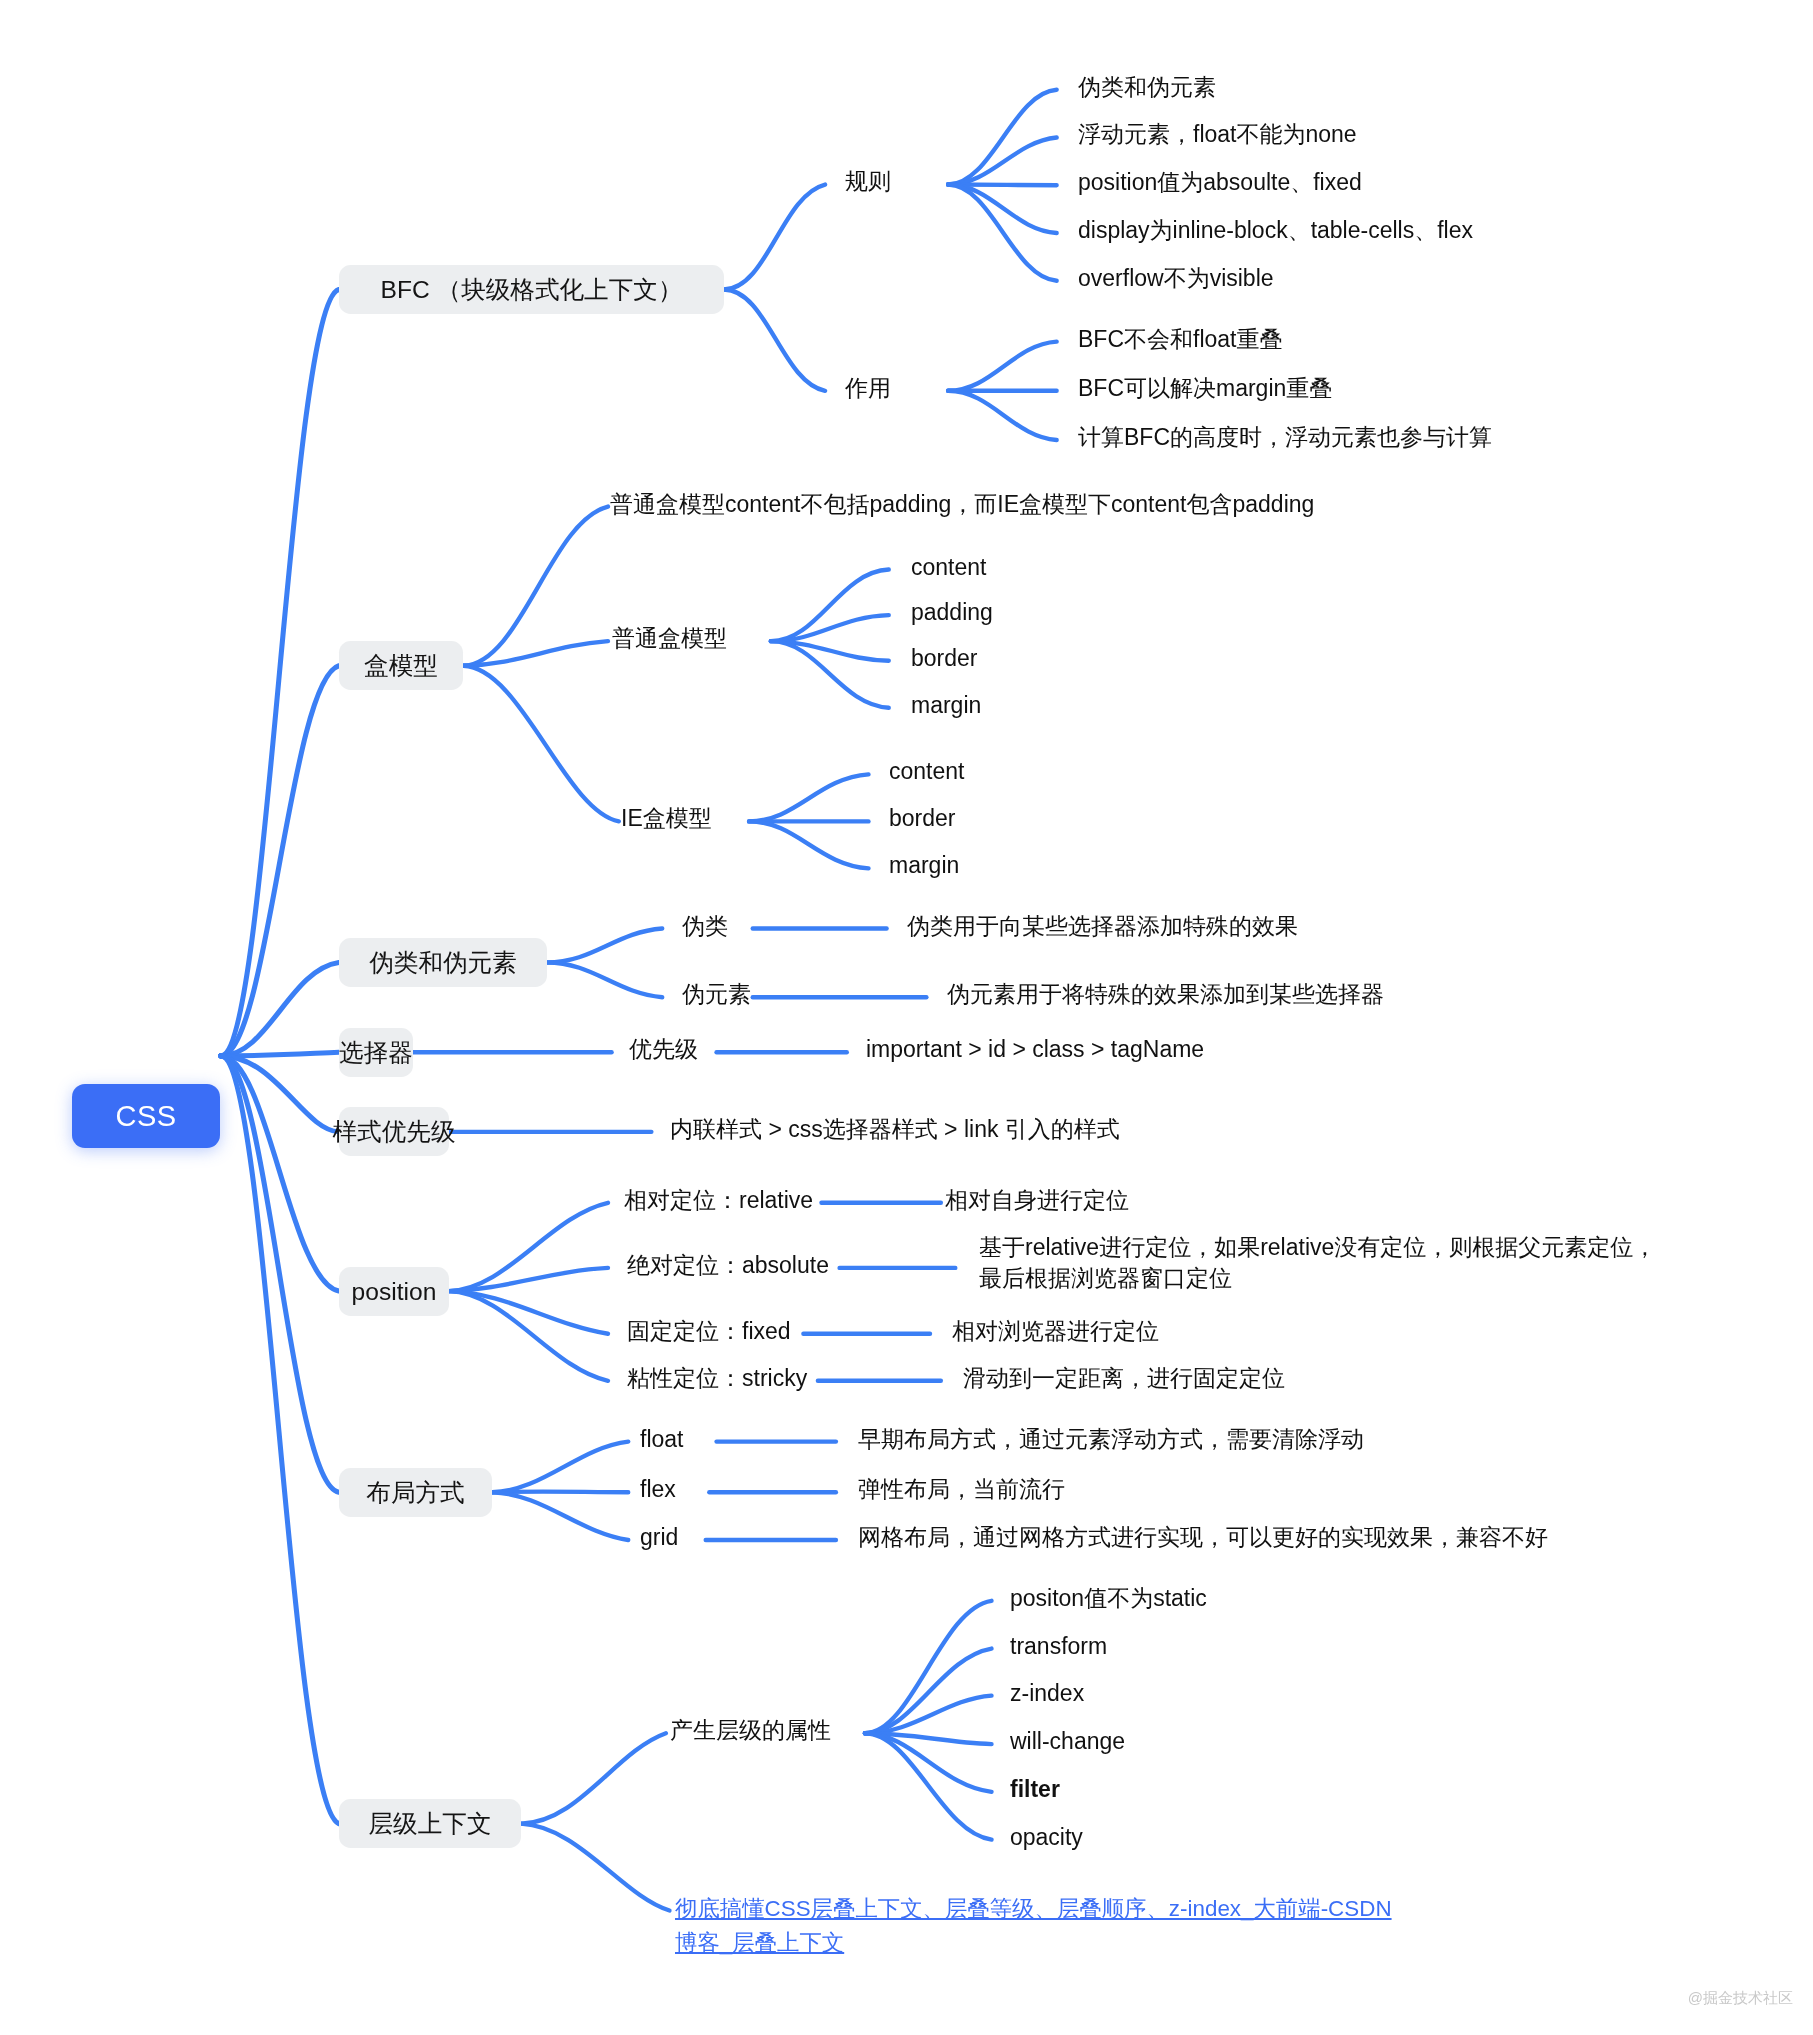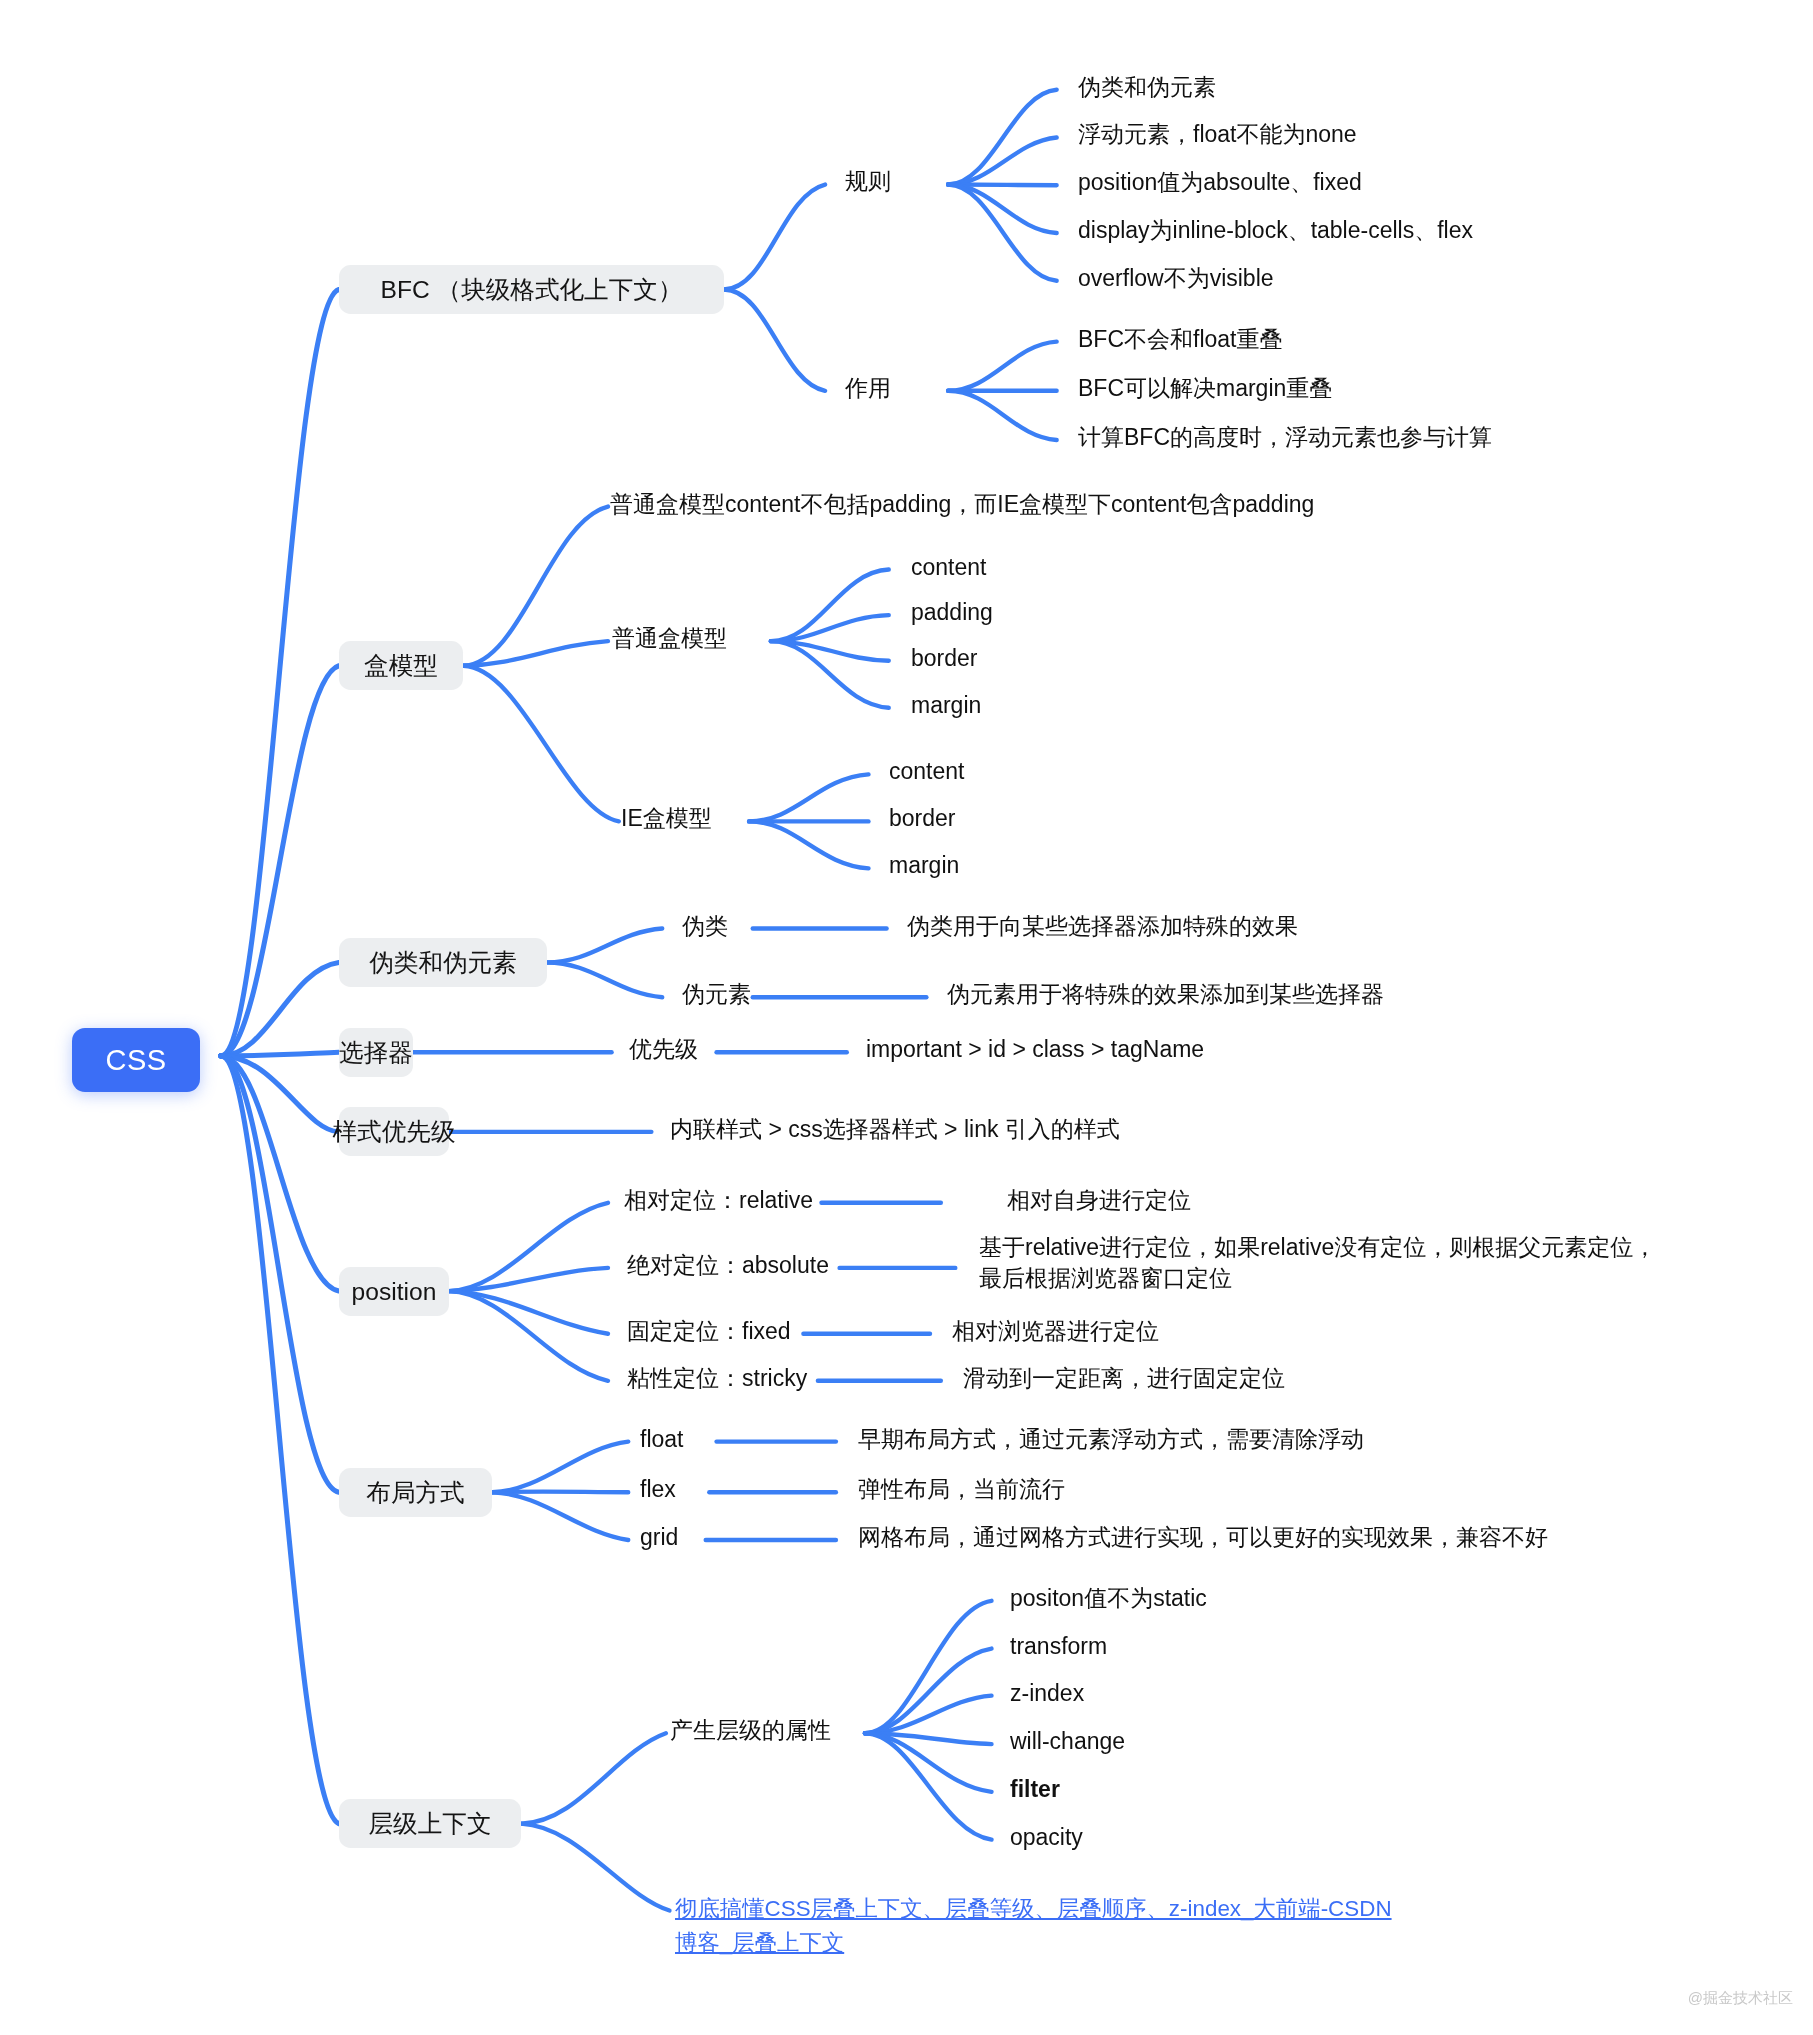--- a/index.html
+++ b/index.html
@@ -110,21 +110,21 @@
 
       <path d="M1195,2395 C 1260,2395 1300,2222 1370,2212" stroke-width="6"></path>
       <path d="M1195,2395 C 1260,2395 1300,2290 1370,2278" stroke-width="6"></path>
       <path d="M1195,2395 C 1265,2395 1305,2348 1370,2343" stroke-width="6"></path>
       <path d="M1195,2395 C 1265,2395 1305,2408 1370,2410" stroke-width="6"></path>
       <path d="M1195,2395 C 1260,2395 1300,2468 1370,2476" stroke-width="6"></path>
       <path d="M1195,2395 C 1260,2395 1300,2532 1370,2542" stroke-width="6"></path>
     </g>
   </svg>
 
-  <div class="node root" style="left:72px;top:1028px;width:128px;height:64px;">
+  <div class="node root" style="left:72px;top:1084px;width:148px;height:64px;">
     <span>CSS</span>
   </div>
 
   <div class="node pill" style="left:339px;top:265px;width:385px;height:49px;">
     <span>BFC （块级格式化上下文）</span>
   </div>
 
   <div class="node txt" style="left:845px;top:166px;">规则</div>
   <div class="node txt" style="left:845px;top:373px;">作用</div>
 
@@ -176,21 +176,21 @@
 
   <div class="node pill" style="left:339px;top:1267px;width:110px;height:49px;">
     <span>position</span>
   </div>
 
   <div class="node txt" style="left:624px;top:1185px;">相对定位：relative</div>
   <div class="node txt" style="left:627px;top:1250px;">绝对定位：absolute</div>
   <div class="node txt" style="left:627px;top:1316px;">固定定位：fixed</div>
   <div class="node txt" style="left:627px;top:1363px;">粘性定位：stricky</div>
 
-  <div class="node txt" style="left:1007px;top:1185px;">相对自身进行定位</div>
+  <div class="node txt" style="left:945px;top:1185px;">相对自身进行定位</div>
   <div class="node txt wrap" style="left:979px;top:1232px;width:695px;text-align:left;">基于relative进行定位，如果relative没有定位，则根据父元素定位，最后根据浏览器窗口定位</div>
   <div class="node txt" style="left:952px;top:1316px;">相对浏览器进行定位</div>
   <div class="node txt" style="left:963px;top:1363px;">滑动到一定距离，进行固定定位</div>
 
   <div class="node pill" style="left:339px;top:1468px;width:153px;height:49px;">
     <span>布局方式</span>
   </div>
   <div class="node txt" style="left:640px;top:1424px;">float</div>
   <div class="node txt" style="left:640px;top:1474px;">flex</div>
   <div class="node txt" style="left:640px;top:1522px;">grid</div>

